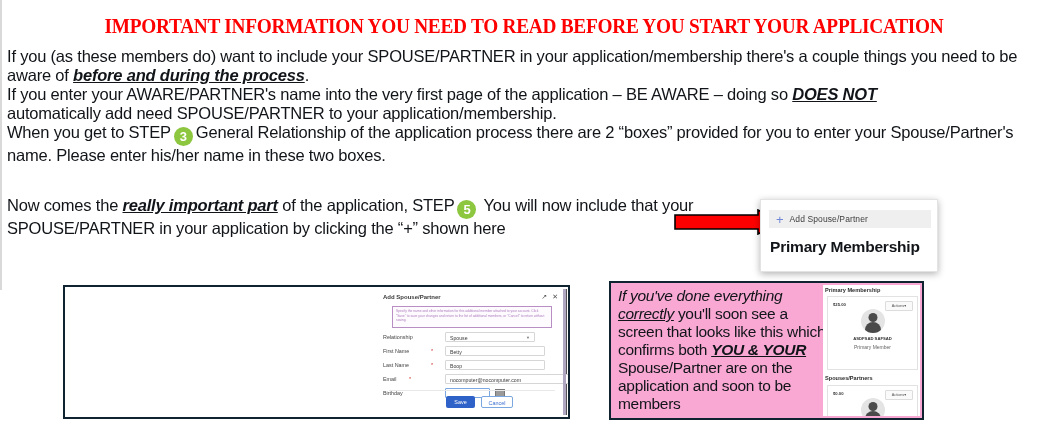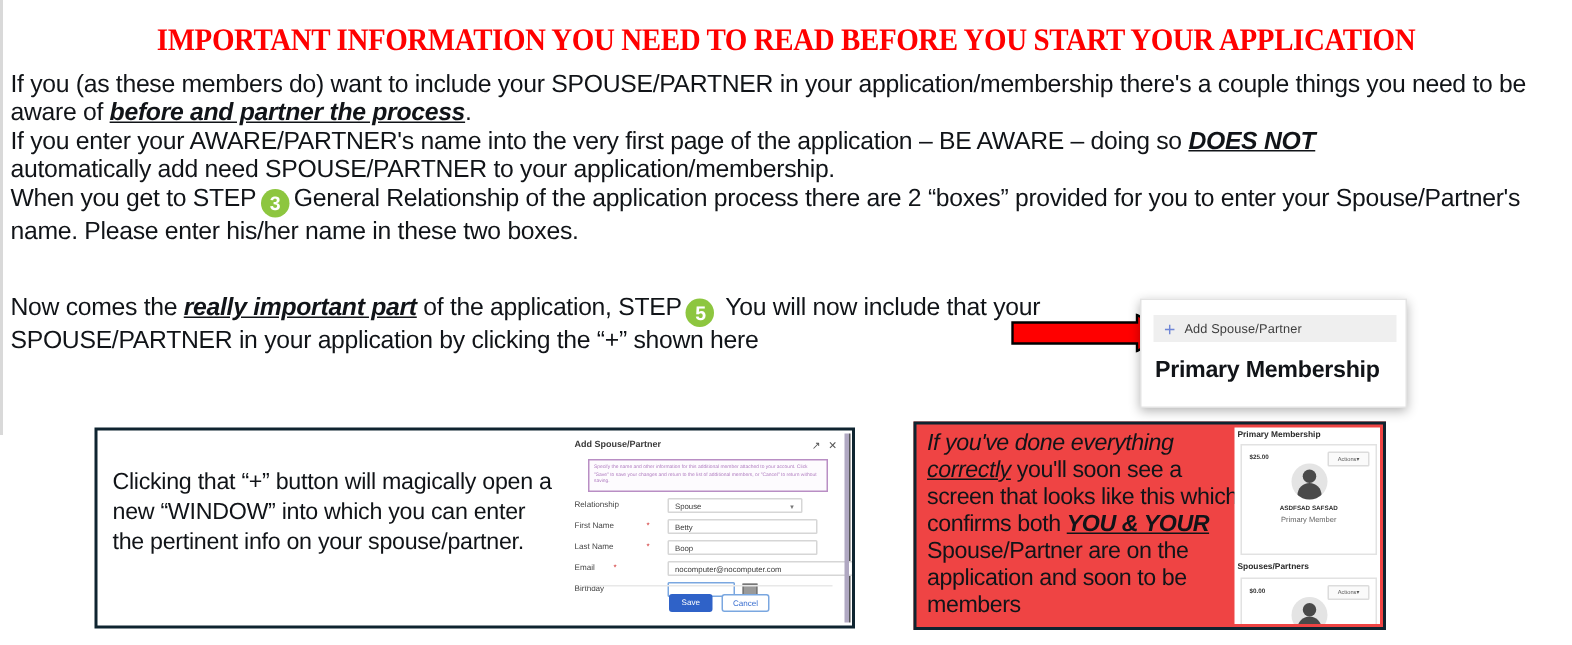--- a/index.html
+++ b/index.html
@@ -112,21 +112,21 @@
   #dlg-cancel-btn{
     position:absolute;left:104px;top:107px;width:32px;height:12px;
     background:#fff;color:#3a6fd0;font-size:5.4px;text-align:center;
     line-height:12px;border:1px solid #7aa7e0;border-radius:2px;box-sizing:border-box;
   }
   #dialog-scroll-edge{position:absolute;right:0;top:0;width:3px;height:126px;background:#b0a8c2;}
 
   
   #callout-right{
     position:absolute;left:609px;top:281px;width:311px;height:135px;
-    border:2px solid #0f2430;background:#ef4444;overflow:hidden;
+    border:2px solid #0f2430;background:#f9a8d4;overflow:hidden;
   }
   #callout-right-text{
     position:absolute;left:7px;top:4px;width:210px;
     font-size:15.5px;line-height:18px;color:#111418;letter-spacing:-0.3px;
   }
   .ital{font-style:italic;}
   .italu{font-style:italic;text-decoration:underline;}
   .biu2{font-weight:bold;font-style:italic;text-decoration:underline;}
 
   
@@ -172,21 +172,21 @@
   #ms-title-spouse{top:90px;}
 </style>
 </head>
 <body>
 
 <div id="left-rule"></div>
 
 <div id="doc-title">IMPORTANT INFORMATION YOU NEED TO READ BEFORE YOU START YOUR APPLICATION</div>
 
 <div class="para" id="para-1">
-  <span>If you (as these members do) want to include your </span><b>SPOUSE/PARTNER</b><span> in your application/membership there's a couple things you need to be aware of </span><span class="biu">before and partner the process</span><span>.</span><br>
+  <span>If you (as these members do) want to include your </span><b>SPOUSE/PARTNER</b><span> in your application/membership there's a couple things you need to be aware of </span><span class="biu">before and during the process</span><span>.</span><br>
   <span>If you enter your </span><b>AWARE/PARTNER's</b><span> name into the very first page of the application – BE AWARE – doing so </span><span class="biu">DOES NOT</span><br>
   <span> automatically add need </span><b>SPOUSE/PARTNER</b><span> to your application/membership.</span><br>
   <span>When you get to </span><b>STEP</b><span class="step-badge">3</span><b>General Relationship</b><span> of the application process there are 2 “boxes” provided for you to enter your Spouse/Partner's name.  Please enter his/her name in these two boxes.</span>
 </div>
 
 <div class="para" id="para-2">
   <span>Now comes the </span><span class="biu">really important part</span><span> of the application, </span><b>STEP</b><span class="step-badge">5</span><span> You will now include that your SPOUSE/PARTNER in your application by clicking the “+” shown here</span>
 </div>
 
 <svg id="red-arrow" viewBox="0 0 108 26">
@@ -195,21 +195,20 @@
 
 <div id="add-spouse-popup">
   <div id="add-spouse-row">
     <span id="plus-icon">+</span>
     <span id="add-spouse-label">Add Spouse/Partner</span>
   </div>
   <div id="primary-membership-title">Primary Membership</div>
 </div>
 
 <div id="callout-left">
-  <div id="callout-left-text">Clicking that “+” button will magically open a new “WINDOW”  into which you can enter the pertinent info on your spouse/partner.</div>
 
   <div id="dialog-shot">
     <div id="dialog-titlebar">
       <span id="dialog-title">Add Spouse/Partner</span>
       <span id="dialog-expand-icon">↗</span>
       <span id="dialog-close-icon">✕</span>
     </div>
 
     <div id="dialog-info-box">Specify the name and other information for this additional member attached to your account. Click "Save" to save your changes and return to the list of additional members, or "Cancel" to return without saving.</div>
 

